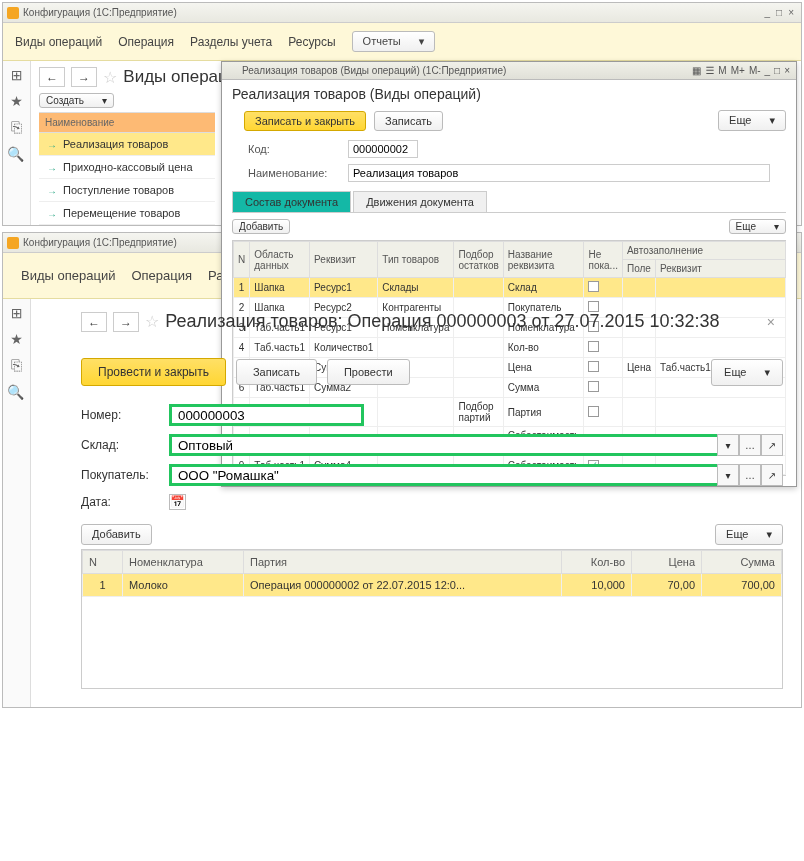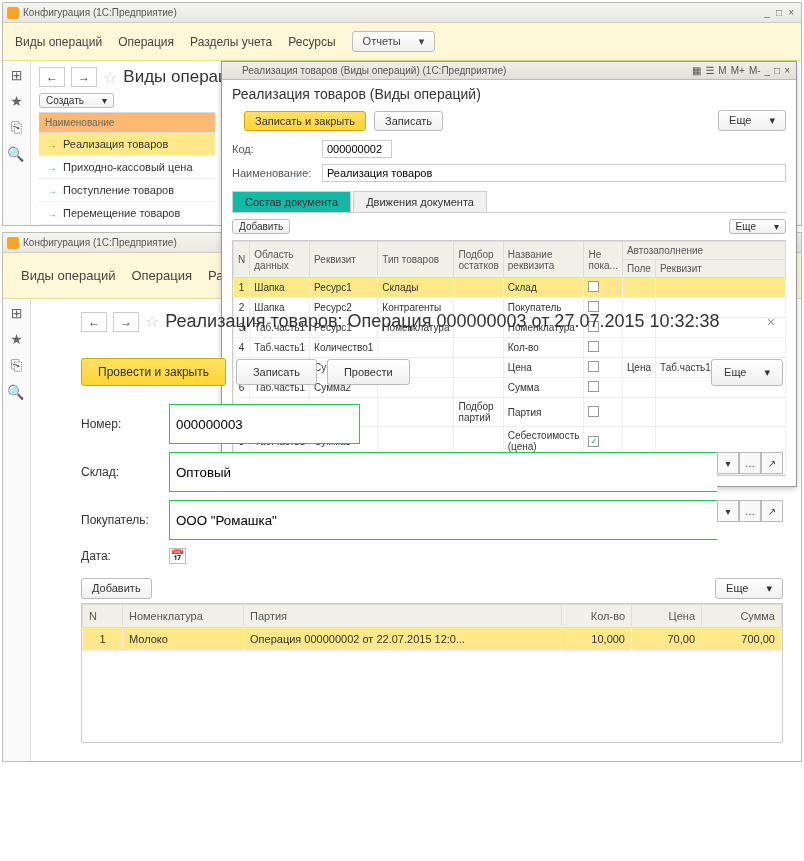--- a/index.html
+++ b/index.html
@@ -26,38 +26,38 @@
   .list { border-top: 1px solid #ddd; margin: 4px 8px 0 8px; }
   .list-head { background: #fdba74; padding: 4px 6px; font-size: 10px; color: #666; border-bottom: 1px solid #ddd; }
   .list-row { padding: 5px 8px; border-bottom: 1px solid #eee; display: flex; align-items: center; gap: 6px; font-size: 11px; }
   .list-row.sel { background: #ffe88a; }
   .list-row .arrow { color: #3a8; font-size: 10px; }
   .dialog { position: absolute; top: 0; left: 190px; right: 4px; border: 1px solid #999; background: #fff; box-shadow: 0 2px 6px rgba(0,0,0,0.2); }
   .dlg-title { background: linear-gradient(#f0f0e8,#e0e0d8); padding: 3px 6px; font-size: 10px; color: #555; display: flex; align-items: center; gap: 4px; border-bottom: 1px solid #bbb; }
   .dlg-title .spacer { flex: 1; }
   .dlg-h { font-size: 14px; padding: 6px 10px 2px; color: #333; }
   .dlg-toolbar { padding: 6px 10px; display: flex; gap: 8px; align-items: center; margin-left: 12px; }
-  .field-row { display: flex; align-items: center; gap: 10px; padding: 3px 10px; font-size: 11px; }
+  .field-row { display: flex; align-items: center; gap: 20px; padding: 3px 26px; font-size: 11px; }
   .field-row label { width: 80px; color: #555; }
   .input { border: 1px solid #ccc; padding: 2px 4px; background: #fff; height: 18px; font-size: 11px; }
   .tabs { display: flex; border-bottom: 1px solid #ccc; margin: 6px 10px 0; }
   .tab { padding: 4px 12px; border: 1px solid #ccc; border-bottom: none; background: #f0f0f0; font-size: 11px; margin-right: 2px; }
   .tab.active { background: #14b8a6; }
   .tbl-toolbar { padding: 6px 10px; display: flex; gap: 8px; }
   .grid { margin: 0 10px 10px; border: 1px solid #ccc; }
   .grid table { width: 100%; border-collapse: collapse; font-size: 10px; }
   .grid th { background: #f0f0e8; border: 1px solid #ddd; padding: 3px 4px; font-weight: normal; color: #555; text-align: left; }
   .grid td { border: 1px solid #eee; padding: 3px 4px; }
   .grid tr.sel td { background: #ffe88a; }
   .chk { display: inline-block; width: 11px; height: 11px; border: 1px solid #999; background: #fff; }
   .chk.on { background: #fff; color: #3a8; font-size: 9px; line-height: 9px; text-align: center; }
   .win2 .menubar { padding: 12px 18px; font-size: 13px; }
   .form-row { display: flex; align-items: center; gap: 8px; padding: 4px 0; font-size: 12px; }
   .form-row label { width: 80px; color: #333; }
-  .form-row .inp { flex: 1; border: 1px solid #22c55e; padding: 3px 6px; height: 40px; background: #fff; }
+  .form-row .inp { flex: 1; border: 3px solid #22c55e; padding: 3px 6px; height: 22px; background: #fff; }
   .inp-grp { display: flex; flex: 1; }
   .inp-grp .inp { flex: 1; border-right: none; }
   .inp-grp .ib { border: 1px solid #bbb; width: 22px; height: 22px; display: inline-flex; align-items: center; justify-content: center; background: #f8f8f8; font-size: 10px; }
   .grid2 { border: 1px solid #ccc; margin-top: 4px; }
   .grid2 table { width: 100%; border-collapse: collapse; font-size: 11px; }
   .grid2 th { background: #f0f0e8; border: 1px solid #ddd; padding: 5px 6px; font-weight: normal; color: #555; text-align: left; }
   .grid2 td { border: 1px solid #eee; padding: 5px 6px; }
   .grid2 tr.sel td { background: #ffe88a; }
   .right { margin-left: auto; }
   .content2 { padding: 6px 18px 18px 50px; }

